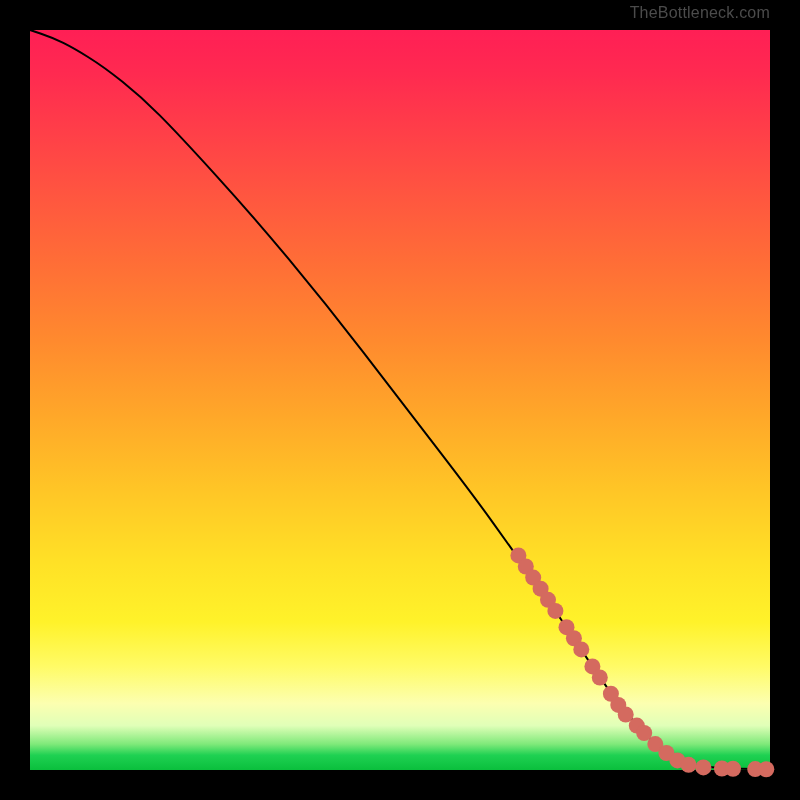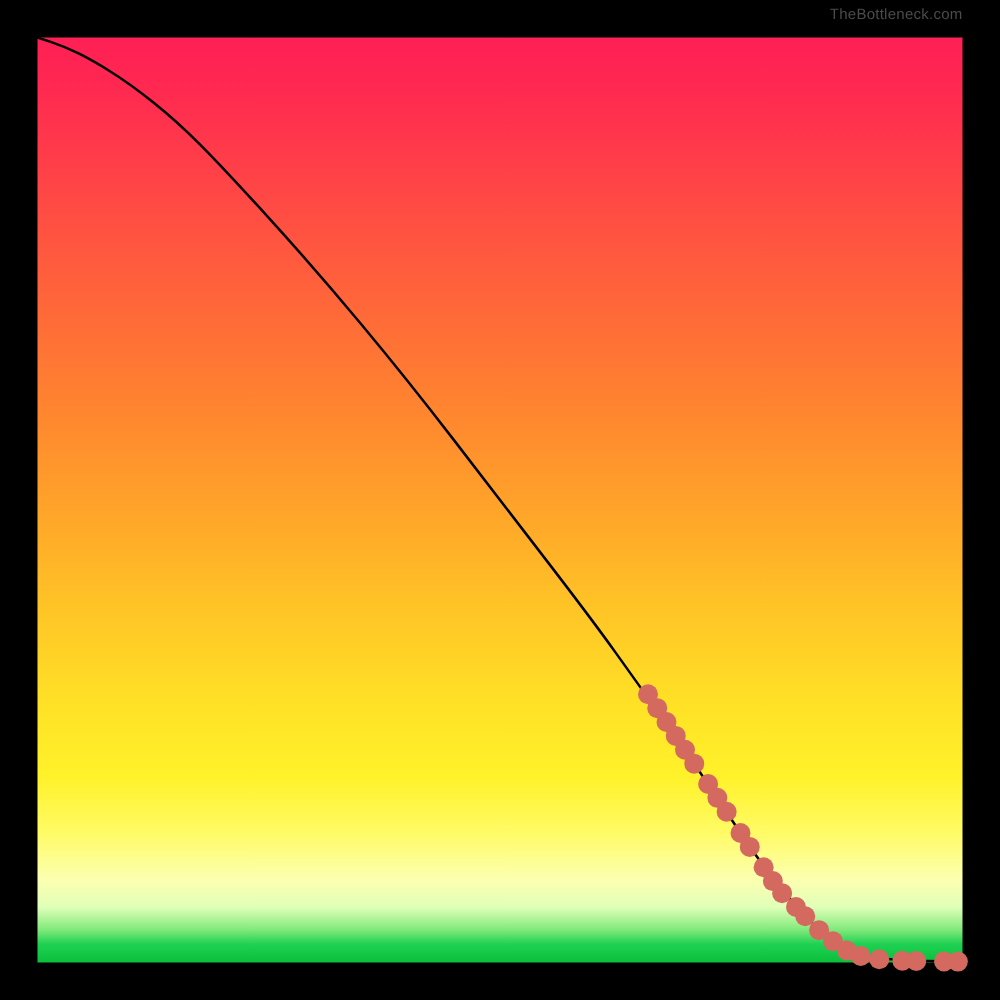--- a/index.html
+++ b/index.html
@@ -50,21 +50,21 @@
     top: 0;
     width: 740px;
     height: 740px;
     overflow: visible;
   }
   .watermark {
     position: absolute;
     top: 4px;
     right: 30px;
     color: #4b4b4b;
-    font-size: 12px;
+    font-size: 16px;
     font-weight: 500;
     letter-spacing: 0.2px;
     user-select: none;
   }
 </style>
 </head>
 <body>
 
 <div class="stage">
 

